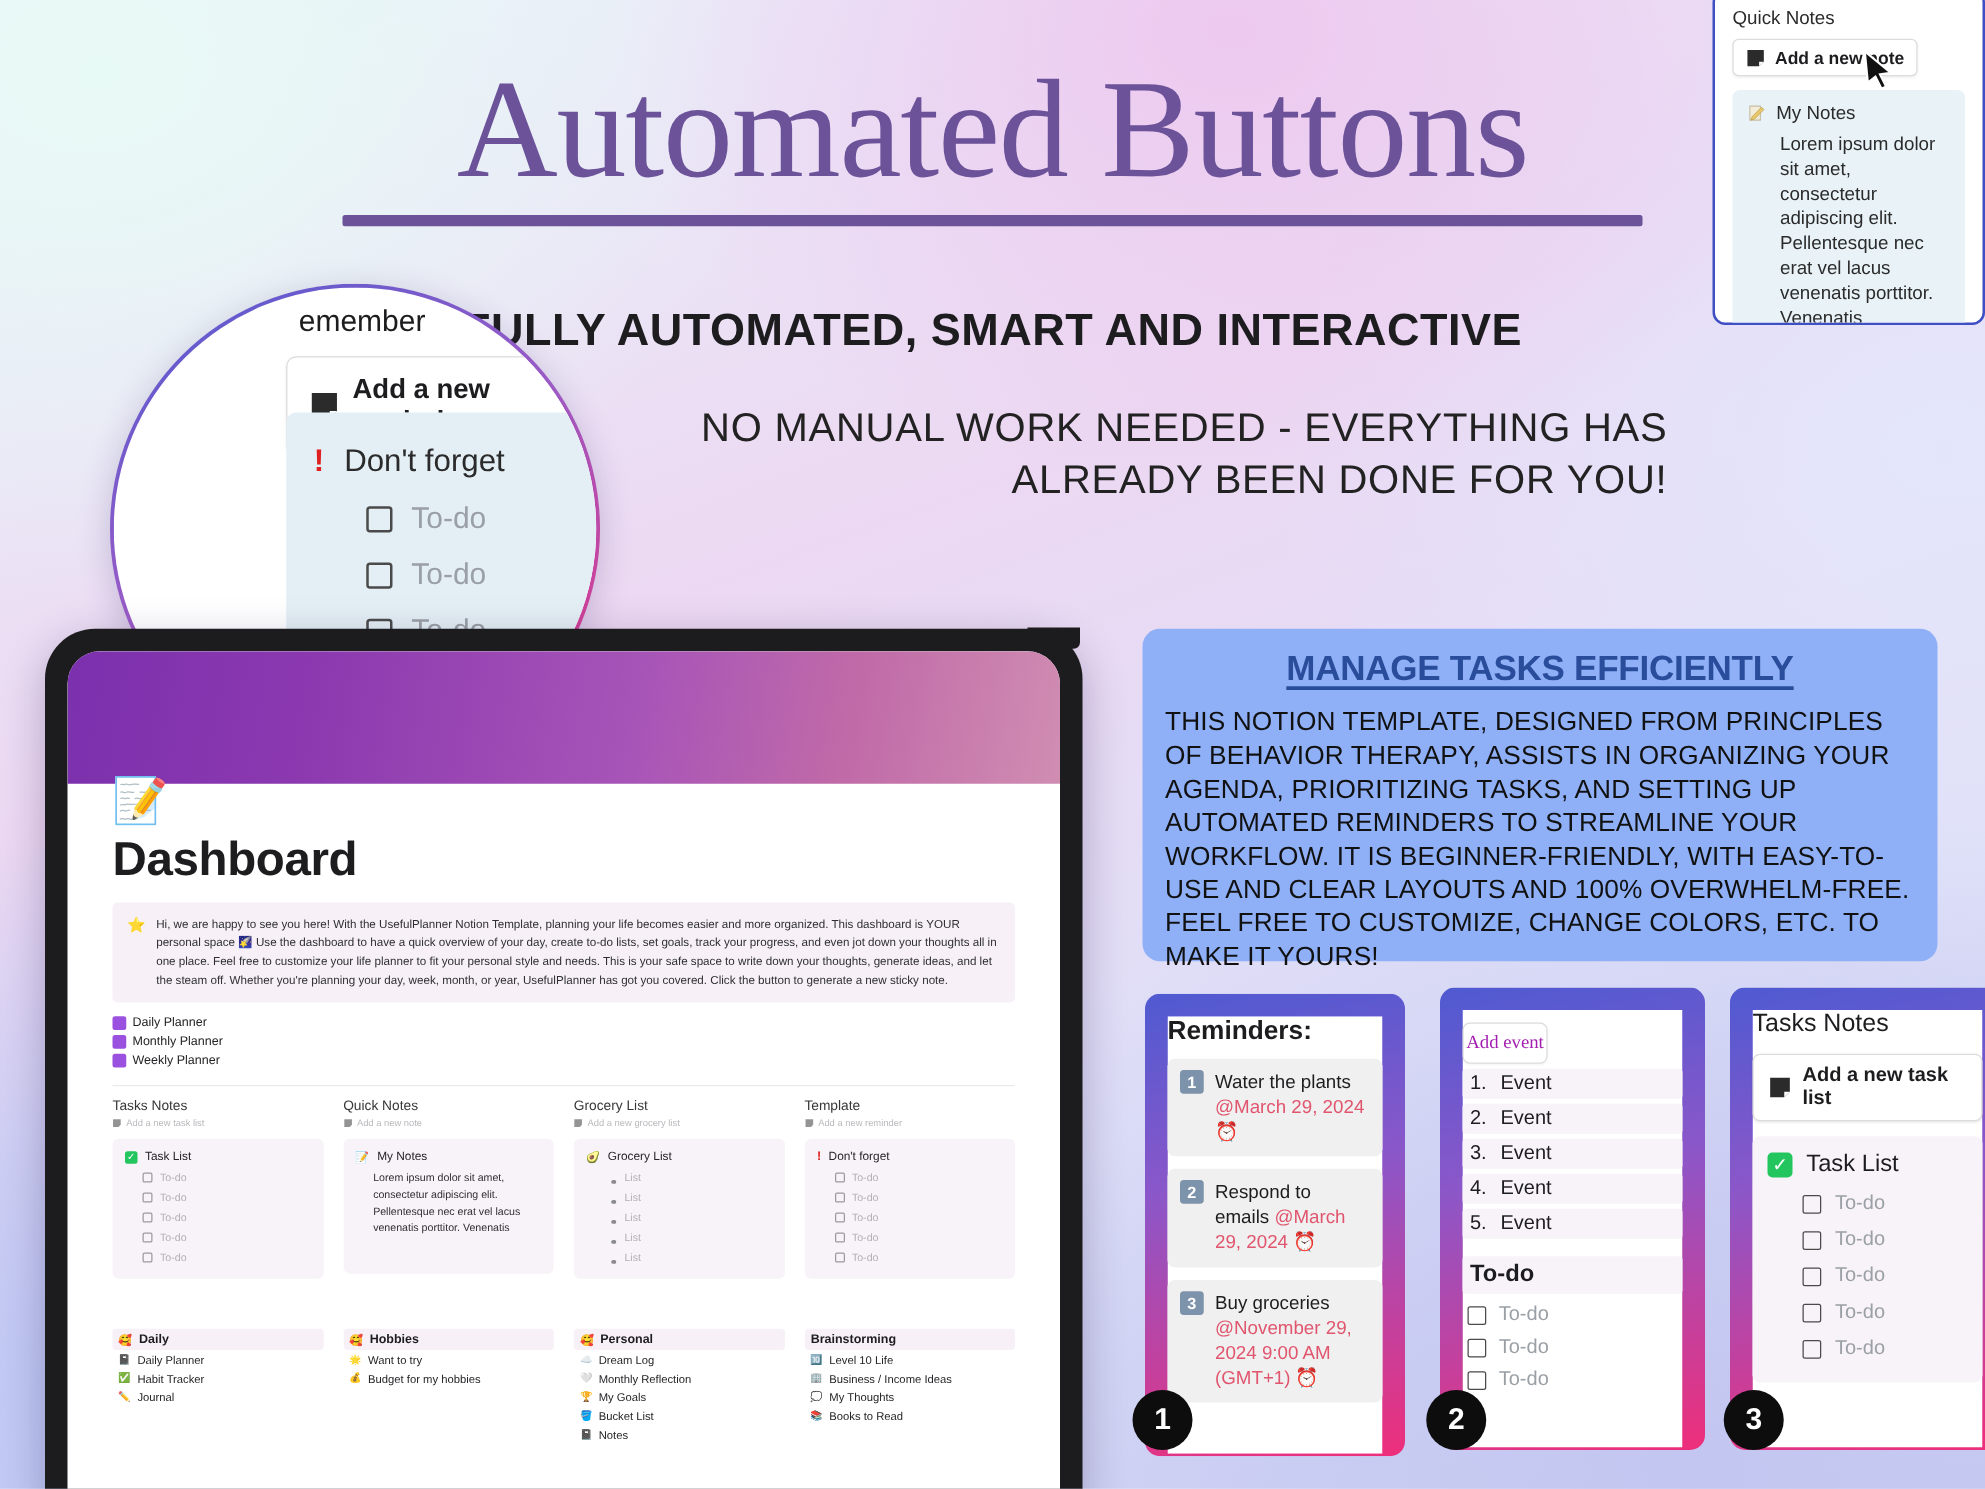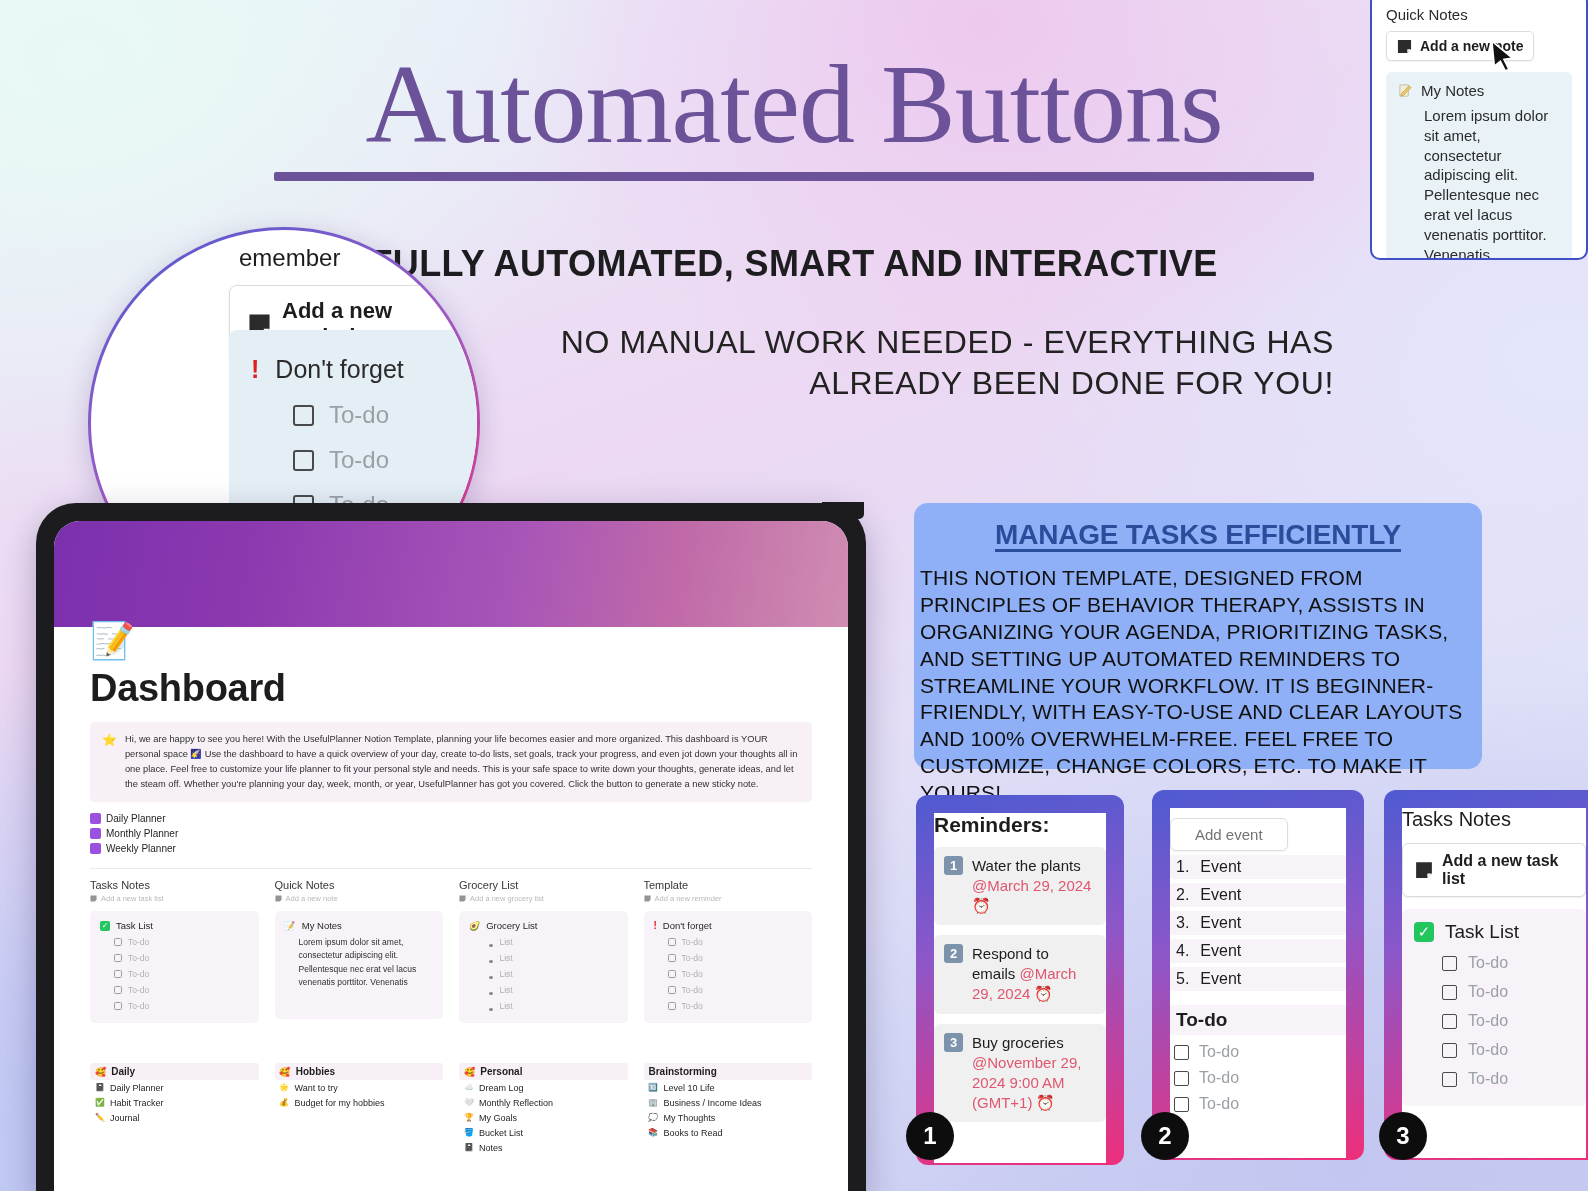--- a/index.html
+++ b/index.html
@@ -136,22 +136,22 @@
   .dot { width:3.5px; height:3.5px; border-radius:50%; background:#8a8a8e; flex:none; }
   .bullet-row span { font-size:8.5px; color:#b0b0b5; }
   .bang-sm { color:#e02020; font-size:10px; font-weight:bold; line-height:1; }
 
   .cols2 { display:flex; gap:16px; margin-top:40px; }
   .grp-head { display:flex; align-items:center; gap:5px; background:#f7f1f7; border-radius:3px; padding:3px 5px; font-size:10px; font-weight:bold; color:#1d1d1f; }
   .grp-row { display:flex; align-items:center; gap:5px; font-size:9px; color:#252528; padding:2.5px 5px; font-weight:500; }
 
   
   .manage {
-    position:absolute; left:914px; top:503px; width:568px; height:266px;
-    background:#8fb0f7; border-radius:14px; padding:16px 6px;
+    position:absolute; left:914px; top:503px; width:636px; height:266px;
+    background:#8fb0f7; border-radius:14px; padding:16px 18px;
   }
   .manage h2 {
     text-align:center; font-size:28px; font-weight:bold; color:#2a4d9b;
     text-decoration:underline; text-underline-offset:5px; text-decoration-thickness:3px;
     letter-spacing:-.2px;
   }
   .manage p { margin-top:14px; font-size:21px; line-height:1.28; color:#111; letter-spacing:.1px; font-weight:350; }
 
   
   .bcard {
@@ -166,22 +166,23 @@
   #bc3 { left:1384px; width:220px; top:790px; }
 
   .bc-title { font-size:21px; font-weight:bold; color:#1d1d1f; }
   .rem-item { background:#f0f0f0; border-radius:6px; padding:9px 10px; margin-top:10px; display:flex; gap:9px; }
   .num-badge { width:19px; height:19px; border-radius:3px; background:#7d93ab; color:#fff; font-size:13px; display:flex; align-items:center; justify-content:center; flex:none; font-weight:600; }
   .rem-text { font-size:15px; line-height:1.34; color:#1d1d1f; }
   .rem-date { color:#e0566e; }
 
   .btn-event {
     margin-top:10px; display:inline-block; border:1px solid #dcdcdc; border-radius:6px;
-    background:#fff; padding:7px 24px; font-size:15px; color:#737373; font-weight:500;
+    background:#fff; padding:7px 2px; font-size:15px; color:#a21caf; font-weight:500;
     box-shadow:0 1px 2px rgba(0,0,0,.05);
+    font-family:Liberation Serif, serif;
   }
   .ev-row { background:#f8f3f8; border-radius:3px; margin-top:4px; padding:3px 6px; font-size:16px; color:#1d1d1f; display:flex; gap:11px; }
   .todo-head { background:#f8f3f8; border-radius:3px; margin-top:14px; padding:4px 6px; font-size:19px; font-weight:bold; color:#1d1d1f; }
   .todo-row2 { display:flex; align-items:center; gap:10px; margin-top:8px; padding-left:4px; }
   .cb-md { width:15px; height:15px; border:1.6px solid #4a4a4a; border-radius:2px; flex:none; }
   .todo-row2 span { font-size:16px; color:#9aa0a6; }
 
   .btn-tasklist {
     margin-top:12px; display:flex; align-items:center; gap:9px;
     border:1px solid #dcdcdc; border-radius:6px; background:#fff;

